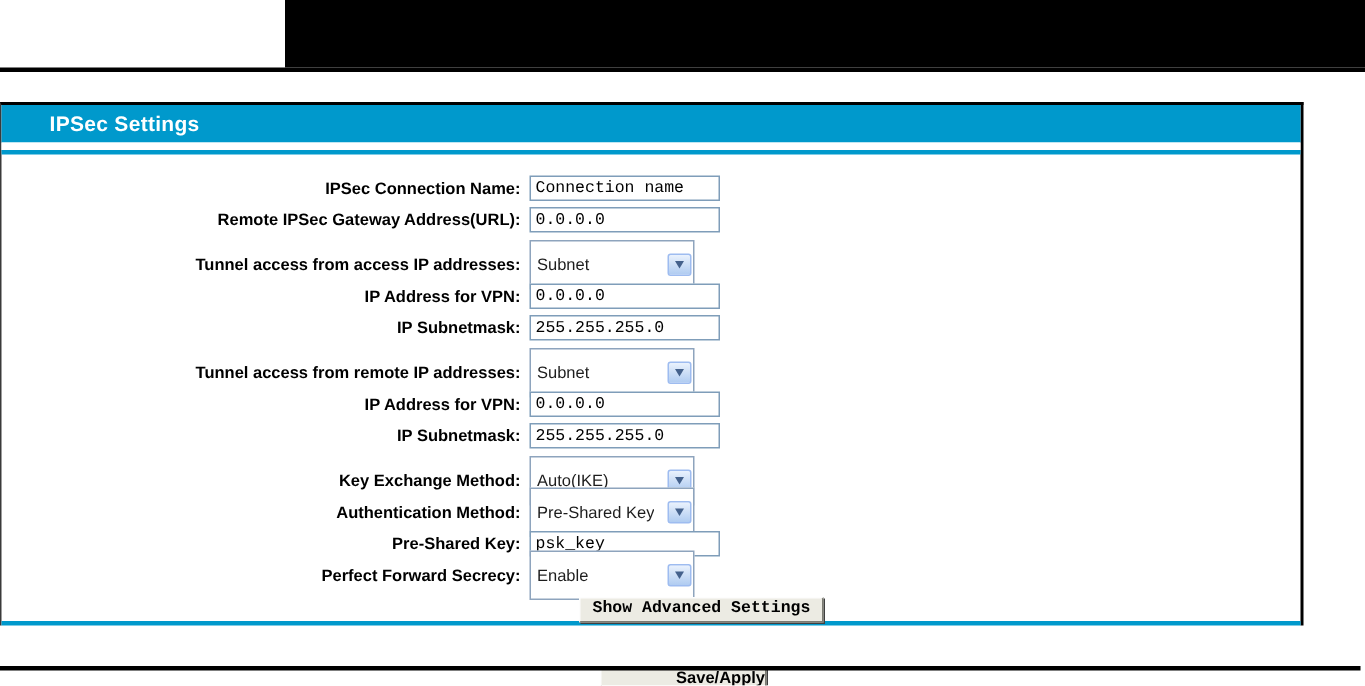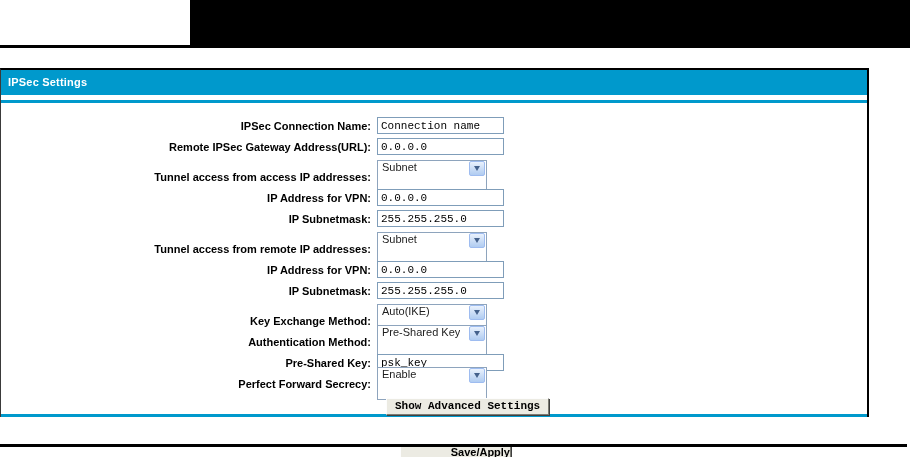--- a/index.html
+++ b/index.html
@@ -9,34 +9,34 @@
   #page { position:relative; width:910px; height:457px; background:#fff; overflow:hidden; }
 
   
   .logo-box { position:absolute; left:190px; top:0; width:720px; height:45px; background:#000; }
   .top-rule { position:absolute; left:0; top:45px; width:910px; height:3px; background:#000; }
 
   
   .main-table { position:absolute; left:0; top:68px; width:869px;
     border-top:2px solid #000; border-right:2px solid #000; border-left:1px solid #3a3a3a; background:#fff; }
   .header-bar { height:25px; background:var(--accent); color:#fff; font-weight:bold;
-    font-size:11px; line-height:25px; padding-left:7px; letter-spacing:0.2px; }
+    font-size:14px; line-height:25px; padding-left:32px; letter-spacing:0.2px; }
   .header-gap { height:5px; background:#fff; }
   .content { border-top:3px solid var(--accent); border-bottom:3px solid var(--accent);
     height:317px; padding-top:12px; position:relative; }
 
   .group + .group { margin-top:9px; }
-  .row { display:flex; align-items:center; height:21px;padding-left:24px; }
+  .row { display:flex; align-items:center; height:21px; }
   .lbl { width:351px; text-align:right; font-size:11px; font-weight:bold; color:#000; padding-right:5px; }
 
   .txt { width:127px; height:17px; border:1px solid #7f9db9; background:#fff;
     font-family:"Liberation Mono","DejaVu Sans Mono",monospace; font-size:11px; color:#000;
     padding:0 3px; margin-left:1px; }
   .sel { width:110px; height:33px; border:1px solid #8ea4bd; background:#fff; margin-left:1px;
-    display:flex; justify-content:space-between; cursor:default; }
+    display:flex; align-items:center; justify-content:space-between; cursor:default; }
   .sel-text { font-size:11px; color:#1d1d1d; padding-left:4px; white-space:nowrap; overflow:hidden; }
   .sel-btn { width:16px; height:15px; margin-right:1px; border:1px solid #9ebcf0; border-radius:2px;
     background:linear-gradient(#eaf2fd,#cfe0f7 45%,#b0ccf1); display:flex; align-items:center; justify-content:center; }
   .sel-arrow { width:0; height:0; border-left:3px solid transparent; border-right:3px solid transparent;
     border-top:5px solid #44618c; }
 
   .btn { background:#ecebe3; border-top:1px solid #fdfdfd; border-left:1px solid #fdfdfd;
     border-right:1px solid #7b7b73; border-bottom:1px solid #7b7b73; box-shadow:1px 1px 0 #3f3f3f;
     font-family:"Liberation Sans",sans-serif; font-size:11px; font-weight:bold; color:#000; cursor:pointer; }
   .adv-row { margin-left:385px; margin-top:1px; }

